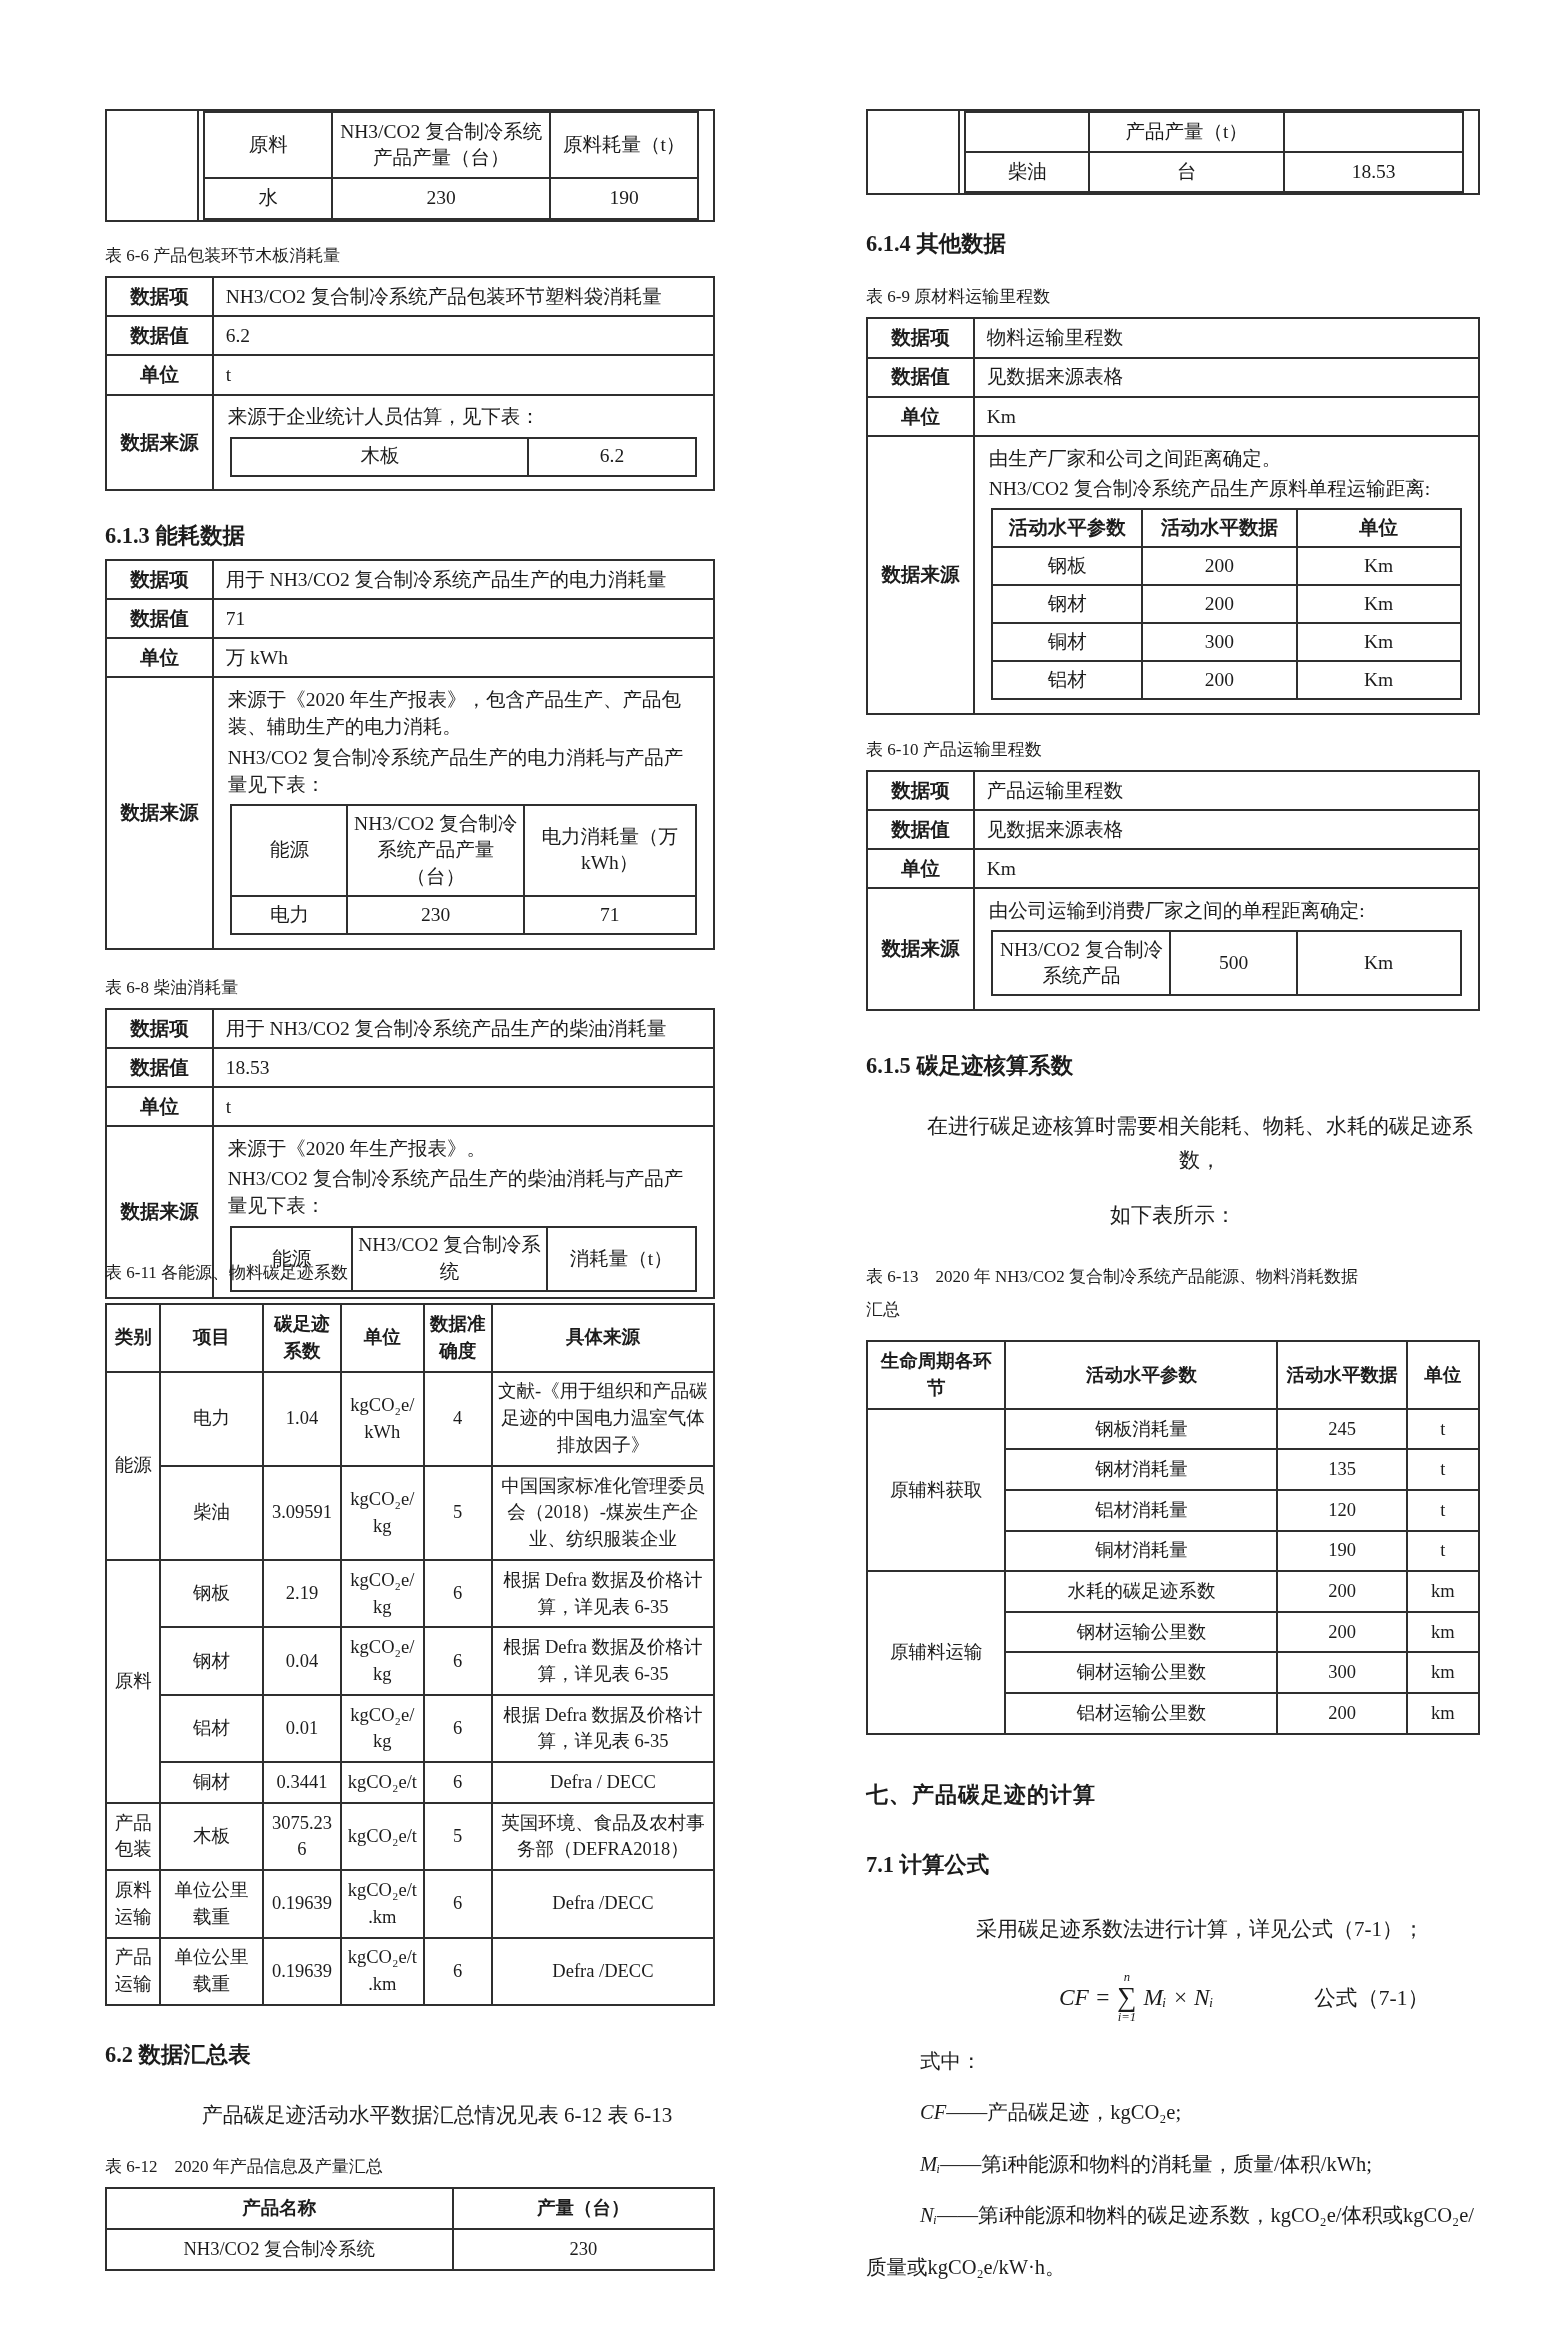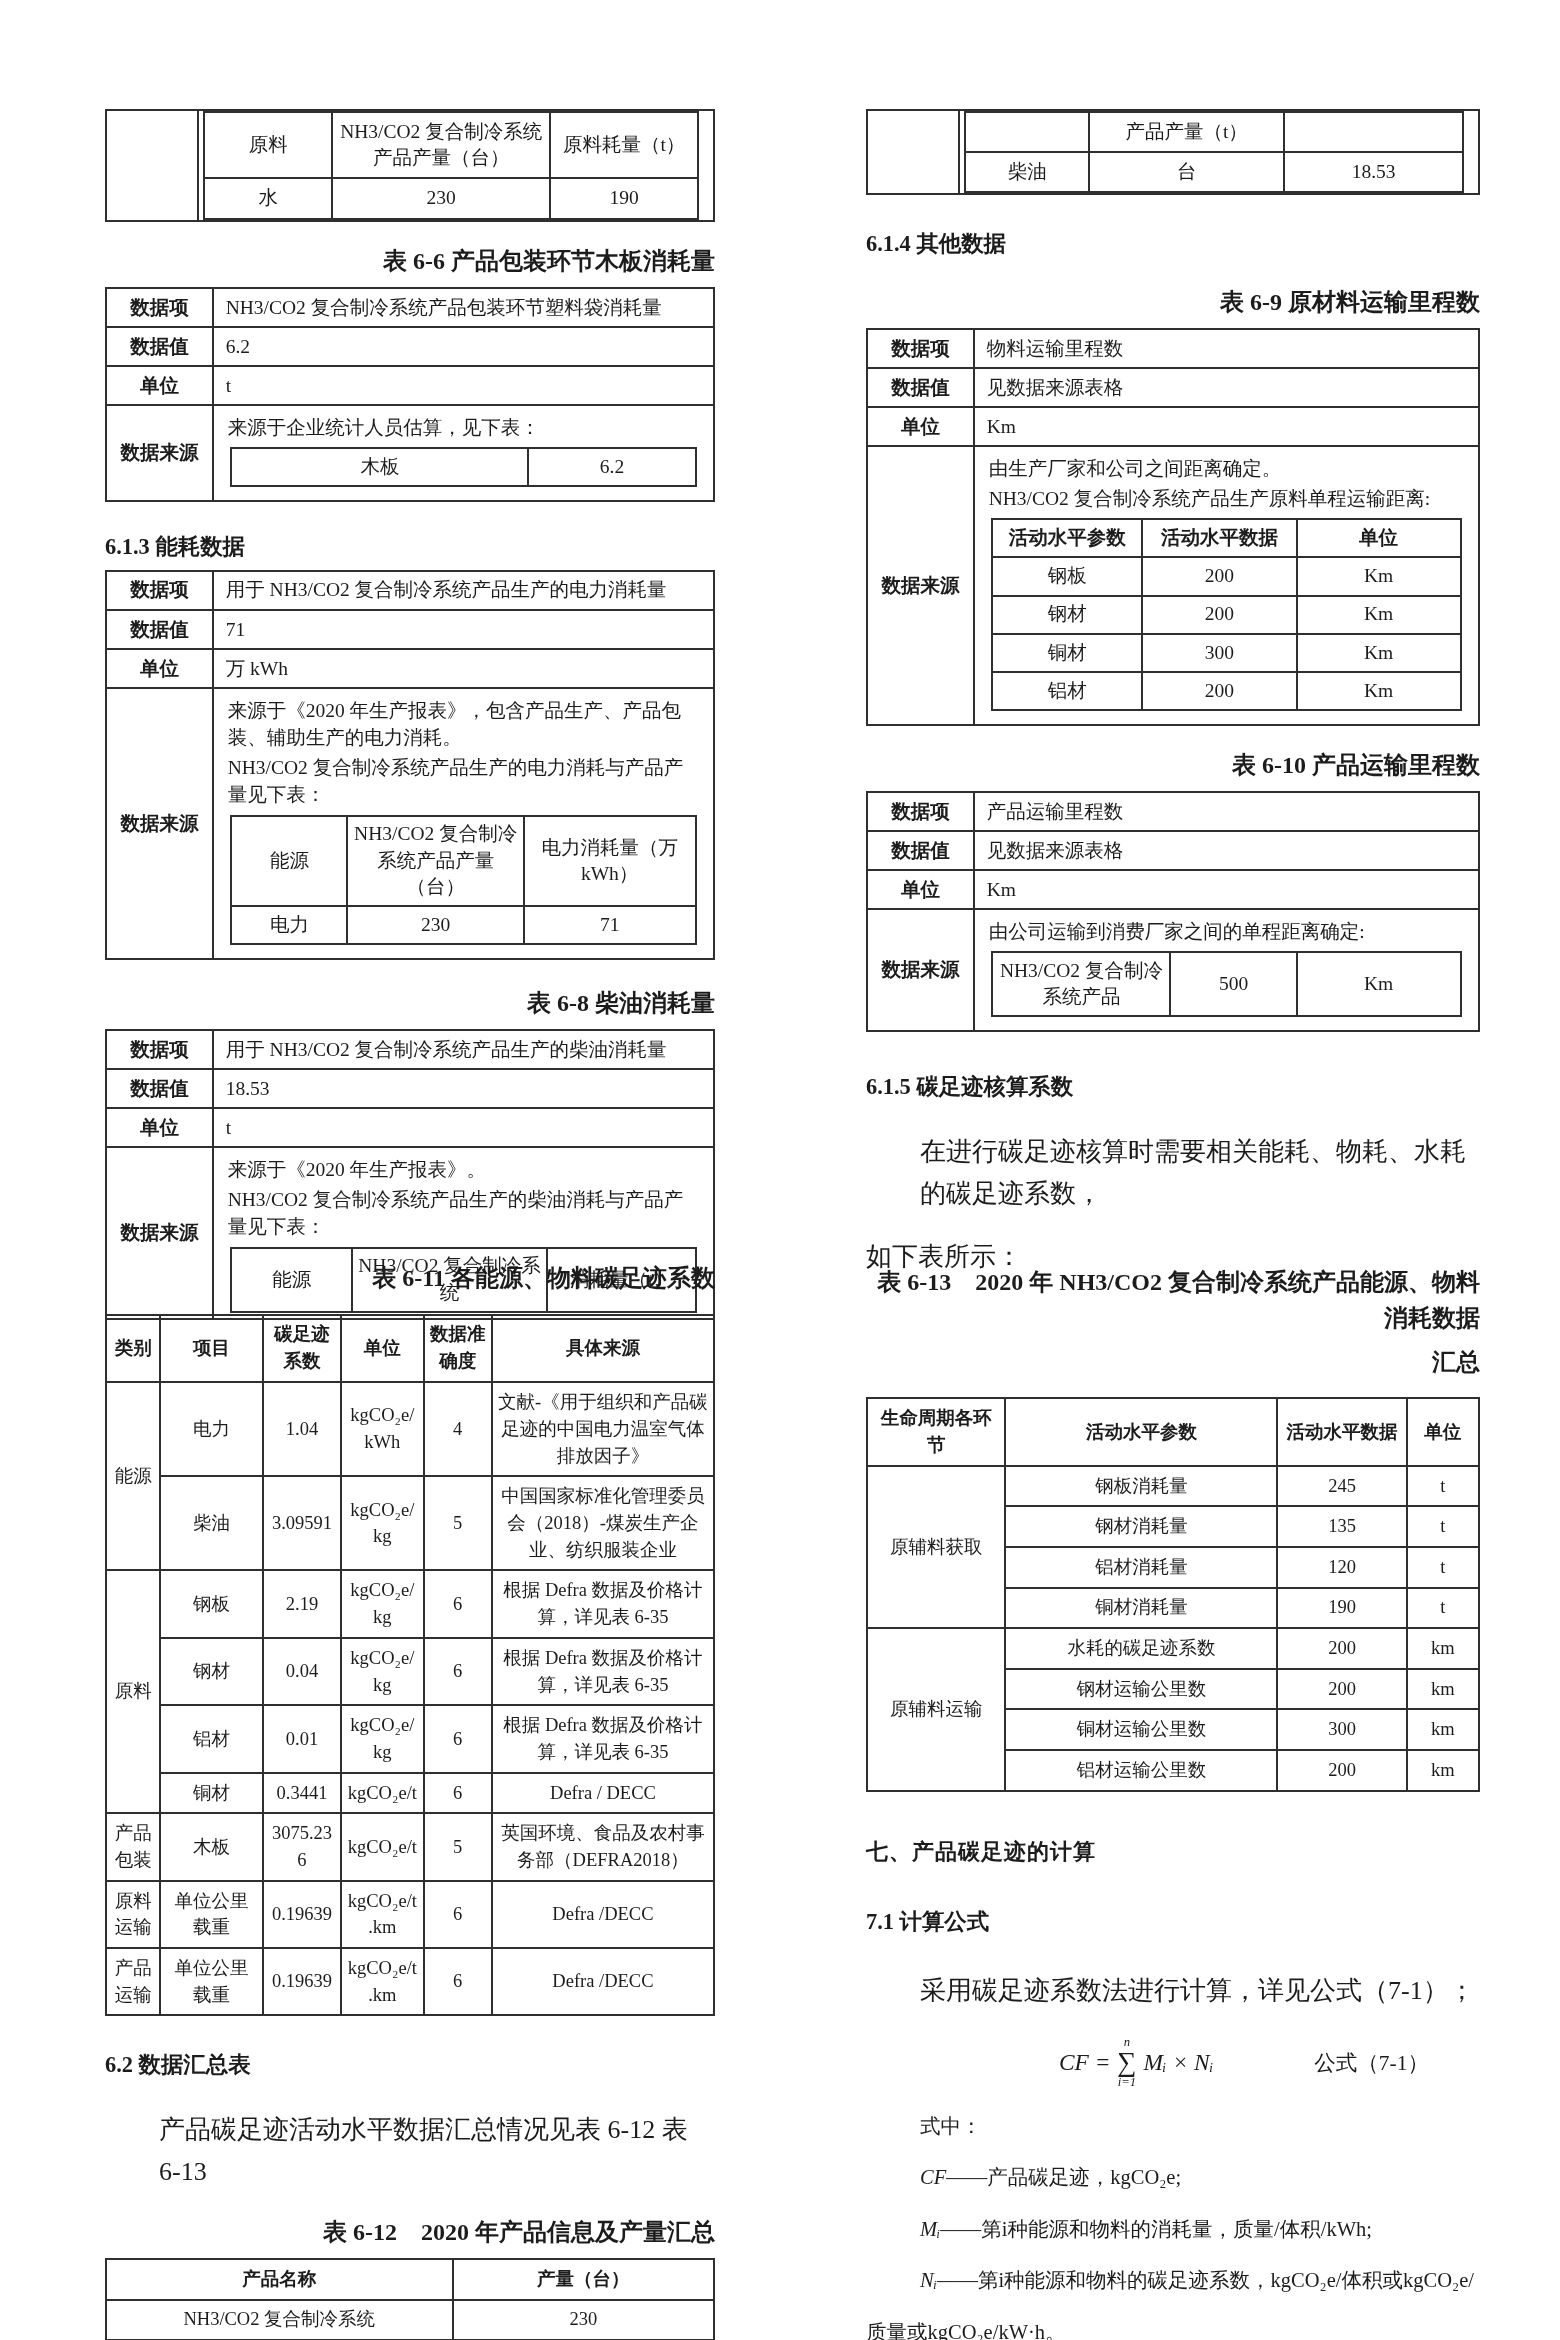--- a/index.html
+++ b/index.html
@@ -26,24 +26,24 @@
   .dtable td.lbl { font-weight:bold; text-align:center; padding:4.9px 2px; }
   .src-text { margin:2.9px 0 2.9px 2px; }
   .inner { width:98%; border-collapse:collapse; table-layout:fixed; border:2px solid #2f2f2f; margin:5.9px auto 7.8px auto; }
   .inner td { border:2px solid #2f2f2f; text-align:center; font-size:19.5px; padding:4.9px 3.9px; line-height:1.35; overflow-wrap:break-word; }
 
   
   .gtable { width:100%; border-collapse:collapse; table-layout:fixed; border:2px solid #2f2f2f; }
   .gtable td { border:2px solid #2f2f2f; text-align:center; font-size:18.5px; padding:5.9px 4.9px; line-height:1.45; vertical-align:middle; overflow-wrap:break-word; }
   .gtable td.hd { font-weight:bold; }
 
-  .tbl-title { text-align:right; font-weight:bold; font-size:24px; line-height:1.5; }
+  .tbl-title { text-align:left; font-weight:normal; font-size:17px; line-height:1.5; }
   .sec-h { font-weight:bold; font-size:22.4px; }
   .big-h { font-weight:bold; font-size:22px; letter-spacing:1px; }
-  .para { font-size:26px; line-height:1.6; }
+  .para { font-size:21px; line-height:1.6;text-align:center; }
   .ind { padding-left:54px; }
 
   .formula-line { display:flex; align-items:center; margin-top:25px; padding-left:193px; font-size:23.4px; }
   .f-var { font-style:italic; }
   .sigma-stack { display:inline-flex; flex-direction:column; align-items:center; line-height:1; margin:0 6.8px; }
   .sig-top, .sig-bot { font-size:12.7px; font-style:italic; }
   .sig-mid { font-size:27px; }
   .formula-label { margin-left:101px; font-size:21.5px; }
 
   .def-line { font-size:20.5px; margin-top:23.4px; }

